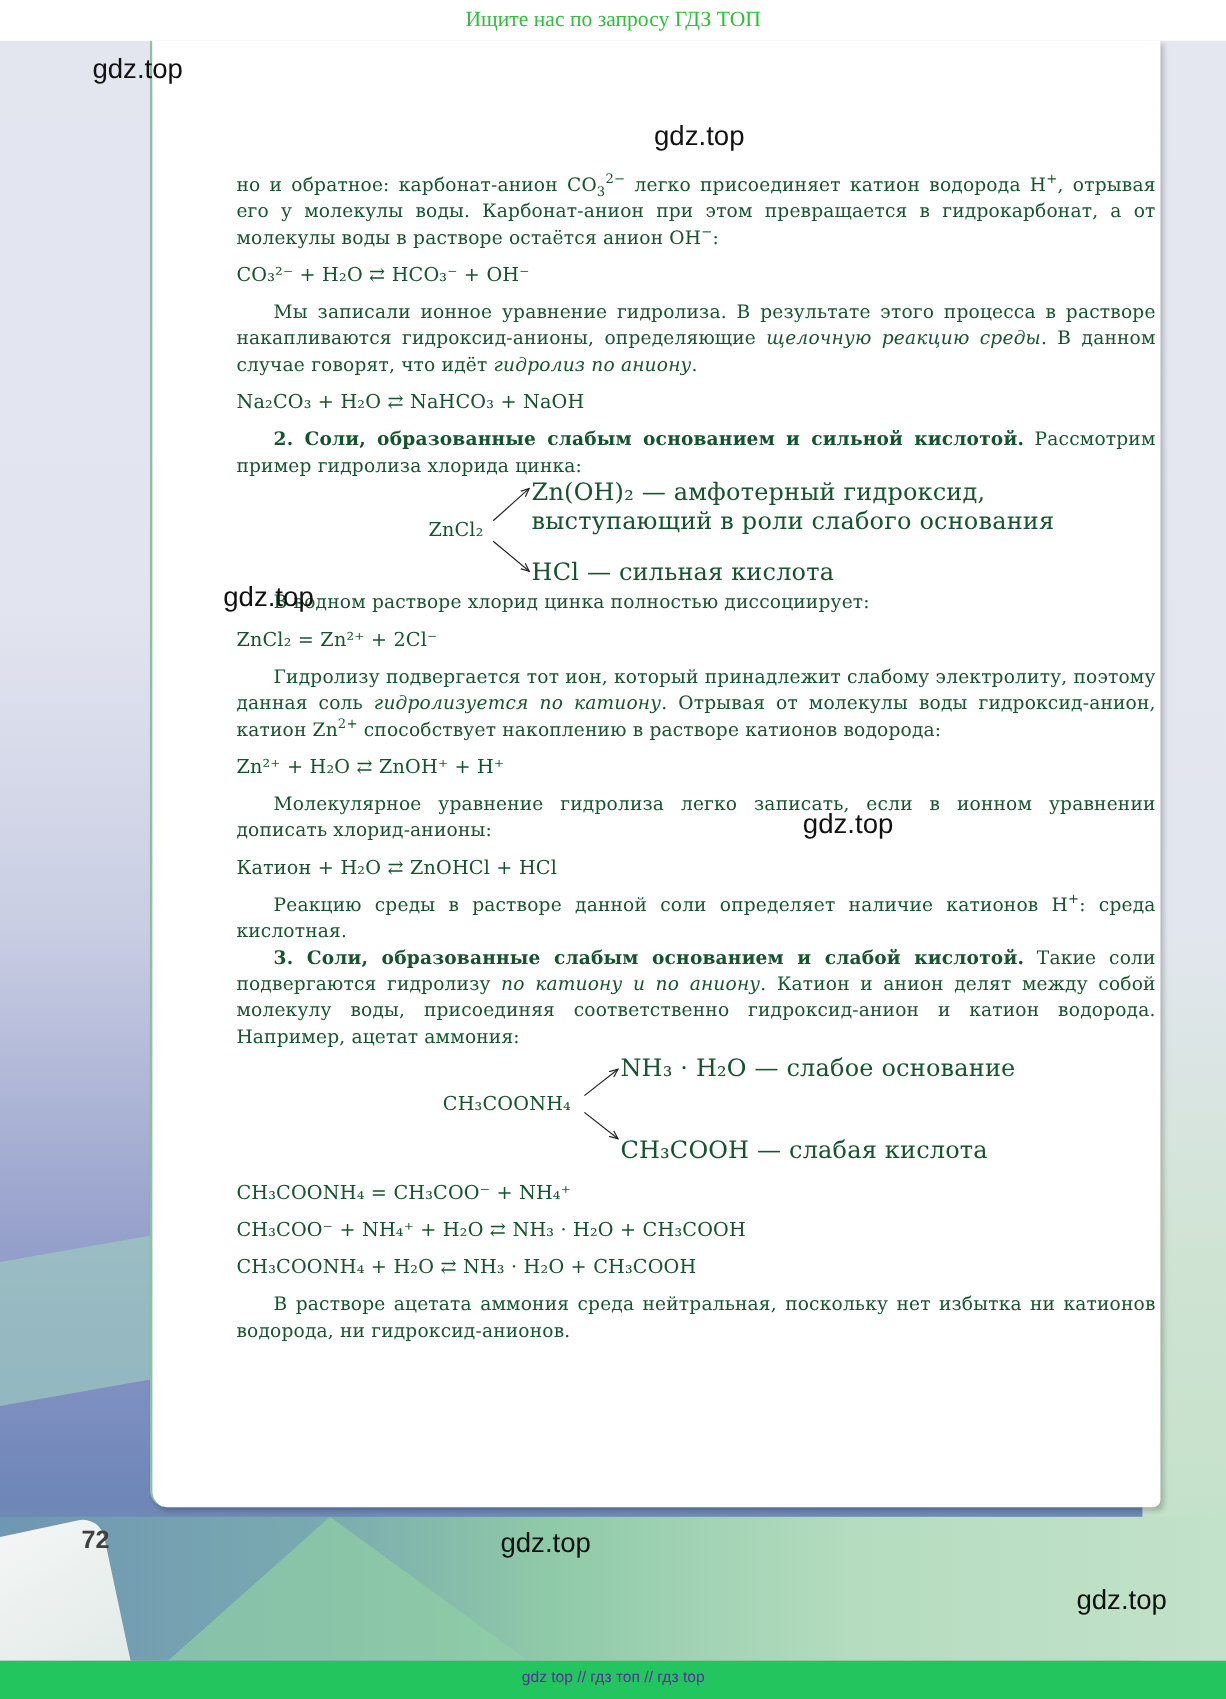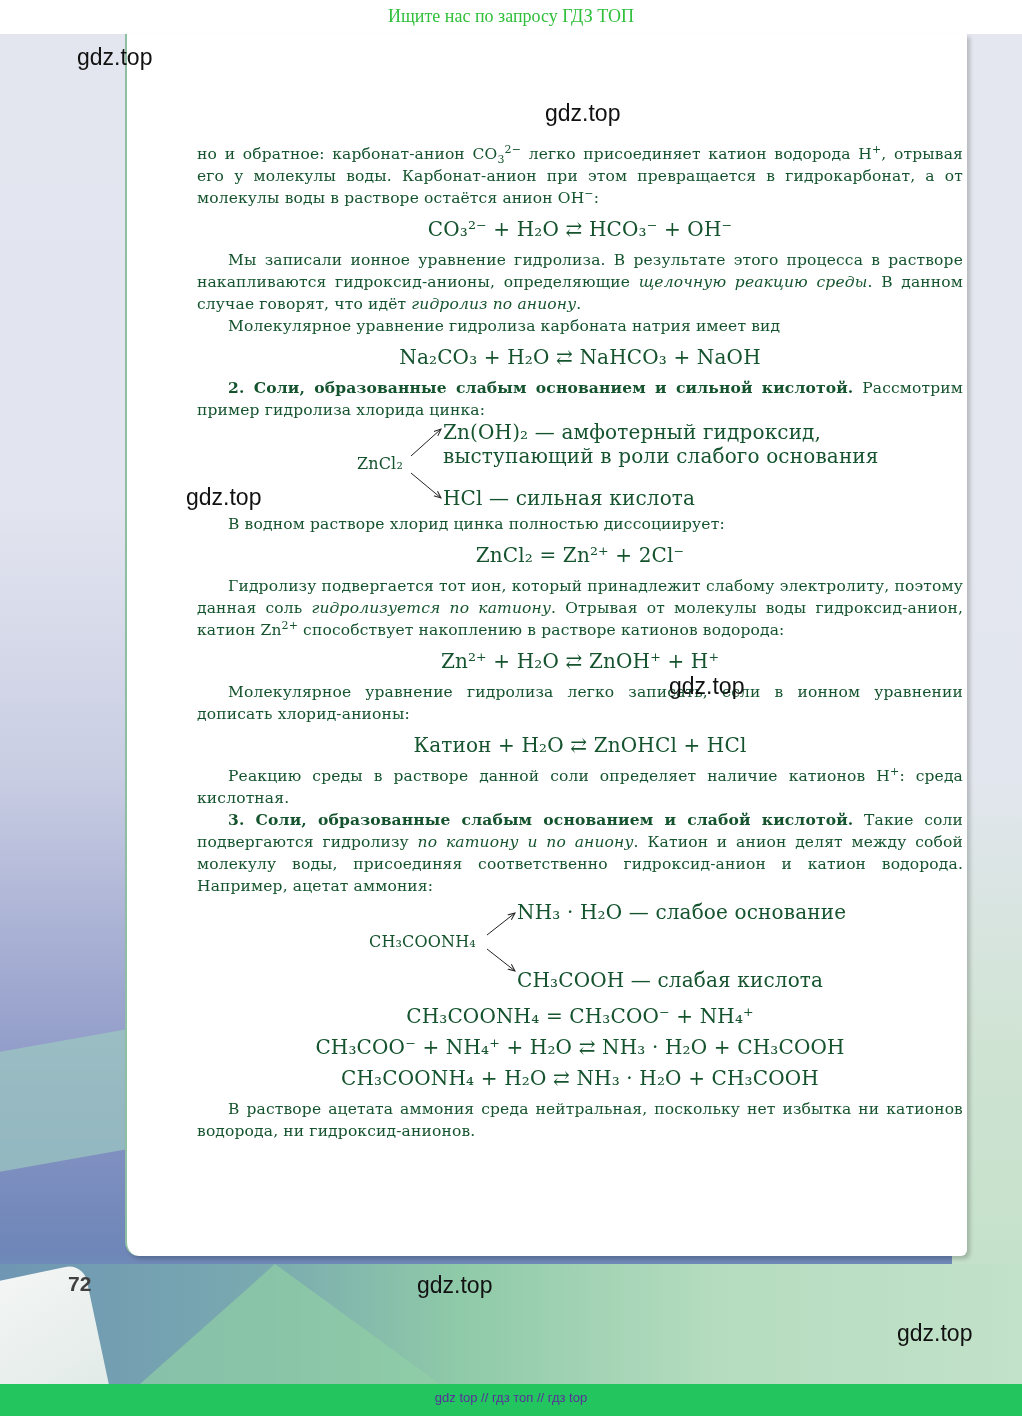--- a/index.html
+++ b/index.html
@@ -12,21 +12,21 @@
         background: linear-gradient(180deg, #e4e7ef 0%, #e2e6ee 55%, #cfe3d3 75%, #bfe0c6 100%); }
   .bg-band { position:absolute; left:0; top:1000px; width:200px; height:120px; background:#9cc9c0; transform:skewY(-10deg); opacity:.7; }
   .bg-bottom { position:absolute; left:0; top:1230px; width:1022px; height:120px;
         background: linear-gradient(90deg, #6f96b3 0%, #79a9b0 25%, #8fcaa8 45%, #b5dcbf 70%, #c2e2c9 100%); }
   .bg-tri { position:absolute; left:140px; top:1230px; width:300px; height:120px; background:#90cfa5; clip-path:polygon(45% 0,100% 100%,0 100%); opacity:.7; }
   .corner-card { position:absolute; left:-20px; top:1240px; width:120px; height:150px; background:linear-gradient(160deg,#f4f6f5,#dfe9e6); border-radius:18px; transform:rotate(-12deg); }
   .page { position:absolute; left:125px; top:34px; width:840px; height:1222px; background:#fff; border-left:2px solid #8fbfa2; border-radius:0 0 6px 14px; box-shadow:3px 3px 4px rgba(0,0,0,.2); }
   .content { position:absolute; left:163px; top:143px; width:766px; font-size:15.5px; line-height:22px; color:#14532d; letter-spacing:0.15px;margin-left:34px; }
   .content p { margin:0; text-align:justify; }
   .ind { text-indent:31px; }
-  .eq { text-align:center; margin:9px 0 9px 0; font-size:20px; }
+  .eq { text-align:left; margin:9px 0 9px 0; font-size:16px; }
   .content i { font-style:italic; }
   .content b { font-weight:bold; }
   sup, sub { font-size:11px; line-height:0; }
   .scheme { position:relative; height:90px; margin:2px 0 0 0; }
   .scheme .src { position:absolute; font-size:16px; }
   .scheme .br { position:absolute; font-size:20px; white-space:nowrap; }
   .scheme svg { position:absolute; left:0; top:0; }
   .wm { position:absolute; font-family:"Liberation Sans", sans-serif; font-size:23px; color:#111; }
   .pagenum { position:absolute; left:68px; top:1272px; font-family:"Liberation Sans", sans-serif; font-weight:bold; font-size:21px; color:#404040; }
   .footer { position:absolute; left:0; top:1384px; width:1022px; height:32px; background:#22c55e; text-align:center; }
@@ -44,21 +44,20 @@
   <div class="bg-tri"></div>
   <div class="corner-card"></div>
 </div>
 
 <div class="page"></div>
 
 <div class="content">
   <p><span>но и обратное: карбонат-анион CO</span><sub>3</sub><sup>2−</sup><span> легко присоединяет катион водорода H</span><sup>+</sup><span>, отрывая его у молекулы воды. Карбонат-анион при этом превращается в гидрокарбонат, а от молекулы воды в растворе остаётся анион OH</span><sup>−</sup><span>:</span></p>
   <div class="eq">CO₃²⁻ + H₂O ⇄ HCO₃⁻ + OH⁻</div>
   <p class="ind"><span>Мы записали ионное уравнение гидролиза. В результате этого процесса в растворе накапливаются гидроксид-анионы, определяющие </span><i>щелочную реакцию среды</i><span>. В данном случае говорят, что идёт </span><i>гидролиз по аниону</i><span>.</span></p>
-  <p class="ind">Молекулярное уравнение гидролиза карбоната натрия имеет вид</p>
   <div class="eq">Na₂CO₃ + H₂O ⇄ NaHCO₃ + NaOH</div>
   <p class="ind"><b>2. Соли, образованные слабым основанием и сильной кислотой.</b><span> Рассмотрим пример гидролиза хлорида цинка:</span></p>
 
   <div class="scheme">
     <svg width="766" height="90">
       <defs>
           <marker id="ah" markerWidth="8" markerHeight="8" refX="7" refY="4" orient="auto">
             <path d="M0,1 L7,4 L0,7" fill="none" stroke="#222" stroke-width="1"></path>
           </marker>
         </defs>

